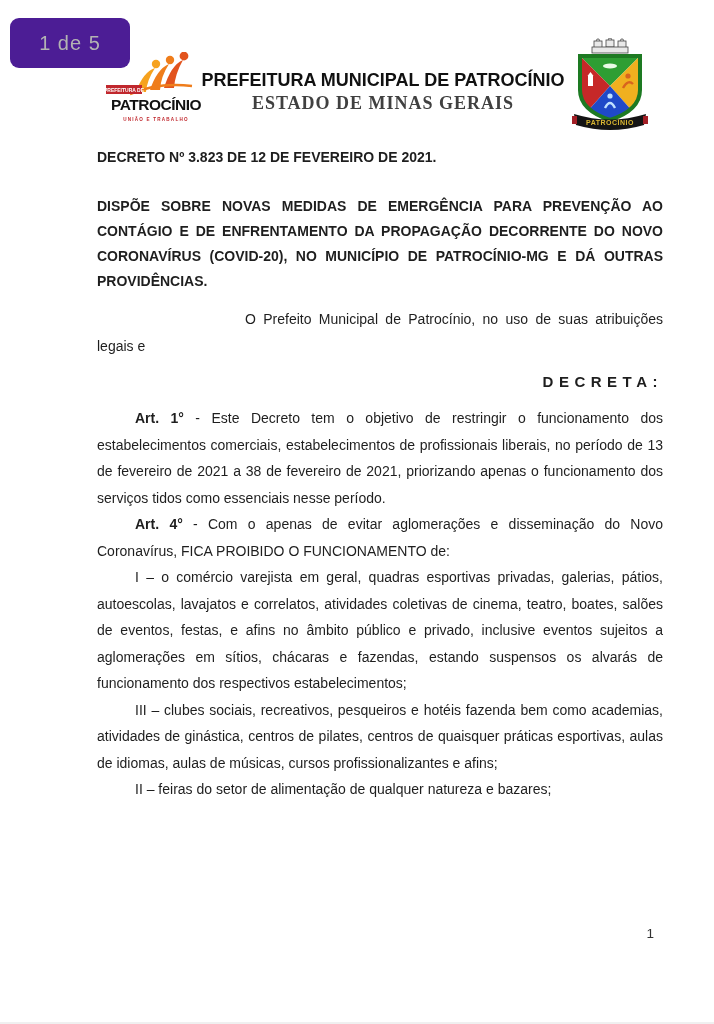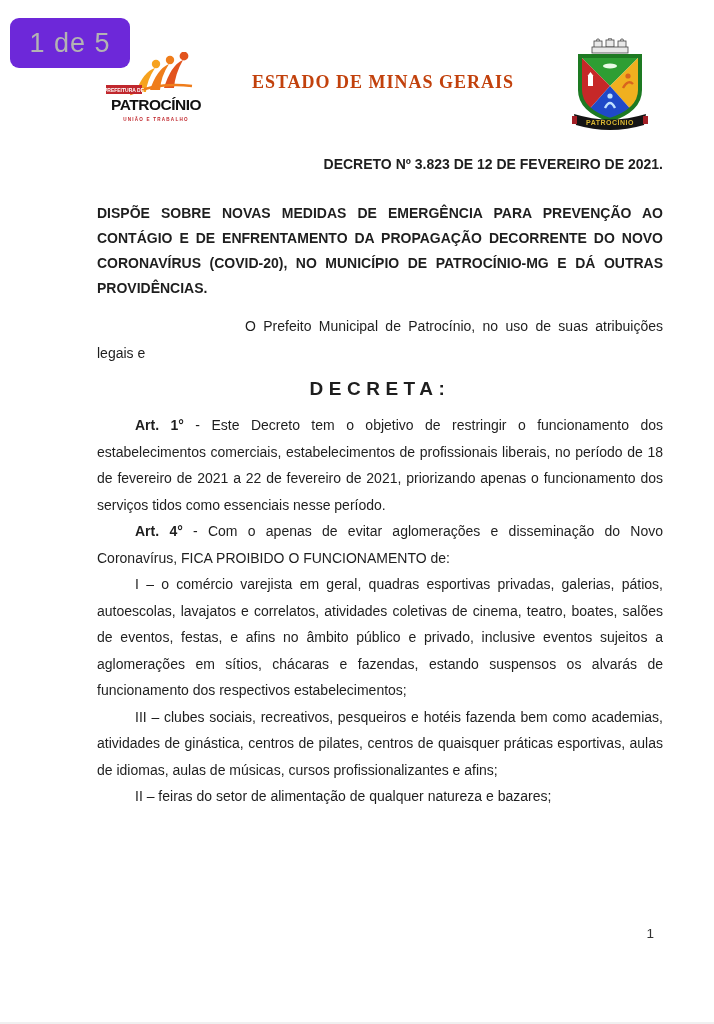--- a/index.html
+++ b/index.html
@@ -10,58 +10,58 @@
     font-family:"Liberation Sans", sans-serif;
     color:#1e1e1e;
     overflow:hidden;
     border-bottom:2px solid #f0f0f0;
     box-sizing:border-box;
   }
   
   .page-indicator{
     position:absolute;left:10px;top:18px;
     width:120px;height:50px;
-    background:#6d28d9;border-radius:9px;
-    color:#b3b3b3;font-size:27px;font-weight:400;
+    background:#4c1d95;border-radius:9px;
+    color:#b3b3b3;font-size:20px;font-weight:400;
     display:flex;align-items:center;justify-content:center;
     letter-spacing:1px;
   }
   
   .logo{position:absolute;left:106px;top:52px;width:102px;height:78px;}
   .org-titles{position:absolute;left:188px;top:70px;width:390px;text-align:center;}
   .org-name{
     font-family:"Liberation Sans", sans-serif;
     font-weight:700;font-size:18px;letter-spacing:0px;color:#111;
     white-space:nowrap;
   }
   .org-subtitle{
     font-family:"Liberation Serif", serif;
-    font-weight:700;font-size:18px;letter-spacing:1px;color:#c2410c;
+    font-weight:700;font-size:18px;letter-spacing:1px;color:#404040;
     margin-top:2px;white-space:nowrap;
   }
   .crest{position:absolute;left:566px;top:38px;width:88px;height:94px;}
 
   
   .doc{
     position:absolute;left:97px;top:141px;width:566px;
     font-size:14px;line-height:26.5px;
   }
   .decree-title{
-    text-align:right;font-weight:700;font-size:14px;
-    margin:13px 0 27px 0;line-height:20px;
+    text-align:left;font-weight:700;font-size:14px;
+    margin:6px 0 27px 0;line-height:20px;
   }
   .epigraph{
     margin:0 0 0 188px;
     font-weight:700;text-align:justify;line-height:25px;
   }
   .para{margin:0;text-align:justify;}
   .preamble{margin-top:12px;text-indent:148px;}
   .considerando{text-indent:148px;}
   .decreta{
-    text-align:center;font-weight:700;font-size:19px;
+    text-align:right;font-weight:700;font-size:15px;
     letter-spacing:5.5px;margin:12px 0;line-height:22px;
   }
   .article,.item{text-indent:38px;}
   b{font-weight:700;}
   .page-number{
     position:absolute;right:60px;top:926px;
     font-size:13.5px;color:#333;
   }
   svg text{font-family:"Liberation Sans", sans-serif;}
 </style>
@@ -92,20 +92,21 @@
       <rect x="0" y="33" width="36" height="9" fill="#c0272d"></rect>
       <text x="18" y="39.5" font-size="5" font-weight="700" fill="#ffffff" text-anchor="middle">PREFEITURA DE</text>
 
       <text x="50" y="58" font-size="15.5" font-weight="700" fill="#111" text-anchor="middle" letter-spacing="-0.5">PATROCÍNIO</text>
 
       <text x="50" y="69" font-size="4.6" font-weight="700" fill="#c0272d" text-anchor="middle" letter-spacing="1.2">UNIÃO E TRABALHO</text>
     </svg>
   </div>
 
   <div class="org-titles">
+    <div class="org-name">PREFEITURA MUNICIPAL DE PATROCÍNIO</div>
     <div class="org-subtitle">ESTADO DE MINAS GERAIS</div>
   </div>
 
   <div class="crest">
     <svg width="88" height="94" viewBox="0 0 88 94">
 
       <g stroke="#444" stroke-width="0.8" fill="#e9e9e9">
         <circle cx="32" cy="2.5" r="1.6"></circle>
           <circle cx="44" cy="1.5" r="1.6"></circle>
           <circle cx="56" cy="2.5" r="1.6"></circle>
@@ -153,21 +154,21 @@
   <div class="doc">
     <p class="decree-title">DECRETO Nº 3.823 DE 12 DE FEVEREIRO DE 2021.</p>
 
     <p class="para epigraph">DISPÕE SOBRE NOVAS MEDIDAS DE EMERGÊNCIA PARA PREVENÇÃO AO CONTÁGIO E DE ENFRENTAMENTO DA PROPAGAÇÃO DECORRENTE DO NOVO CORONAVÍRUS (COVID-20), NO MUNICÍPIO DE PATROCÍNIO-MG E DÁ OUTRAS PROVIDÊNCIAS.</p>
 
     <p class="para preamble">O Prefeito Municipal de Patrocínio, no uso de suas atribuições legais e</p>
 
 
     <p class="decreta">DECRETA:</p>
 
-    <p class="para article"><b>Art. 1°</b><span> - Este Decreto tem o objetivo de restringir o funcionamento dos estabelecimentos comerciais, estabelecimentos de profissionais liberais, no período de 18 de fevereiro de 2021 a 22 de fevereiro de 2021, priorizando apenas o funcionamento dos serviços tidos como essenciais nesse período.</span></p>
+    <p class="para article"><b>Art. 1°</b><span> - Este Decreto tem o objetivo de restringir o funcionamento dos estabelecimentos comerciais, estabelecimentos de profissionais liberais, no período de 13 de fevereiro de 2021 a 38 de fevereiro de 2021, priorizando apenas o funcionamento dos serviços tidos como essenciais nesse período.</span></p>
 
     <p class="para article"><b>Art. 4°</b><span> - Com o apenas de evitar aglomerações e disseminação do Novo Coronavírus, FICA PROIBIDO O FUNCIONAMENTO de:</span></p>
 
     <p class="para item">I – o comércio varejista em geral, quadras esportivas privadas, galerias, pátios, autoescolas, lavajatos e correlatos, atividades coletivas de cinema, teatro, boates, salões de eventos, festas, e afins no âmbito público e privado, inclusive eventos sujeitos a aglomerações em sítios, chácaras e fazendas, estando suspensos os alvarás de funcionamento dos respectivos estabelecimentos;</p>
     <p class="para item">III – clubes sociais, recreativos, pesqueiros e hotéis fazenda bem como academias, atividades de ginástica, centros de pilates, centros de quaisquer práticas esportivas, aulas de idiomas, aulas de músicas, cursos profissionalizantes e afins;</p>
     <p class="para item">II – feiras do setor de alimentação de qualquer natureza e bazares;</p>
   </div>
 
   <div class="page-number">1</div>
 </div>

